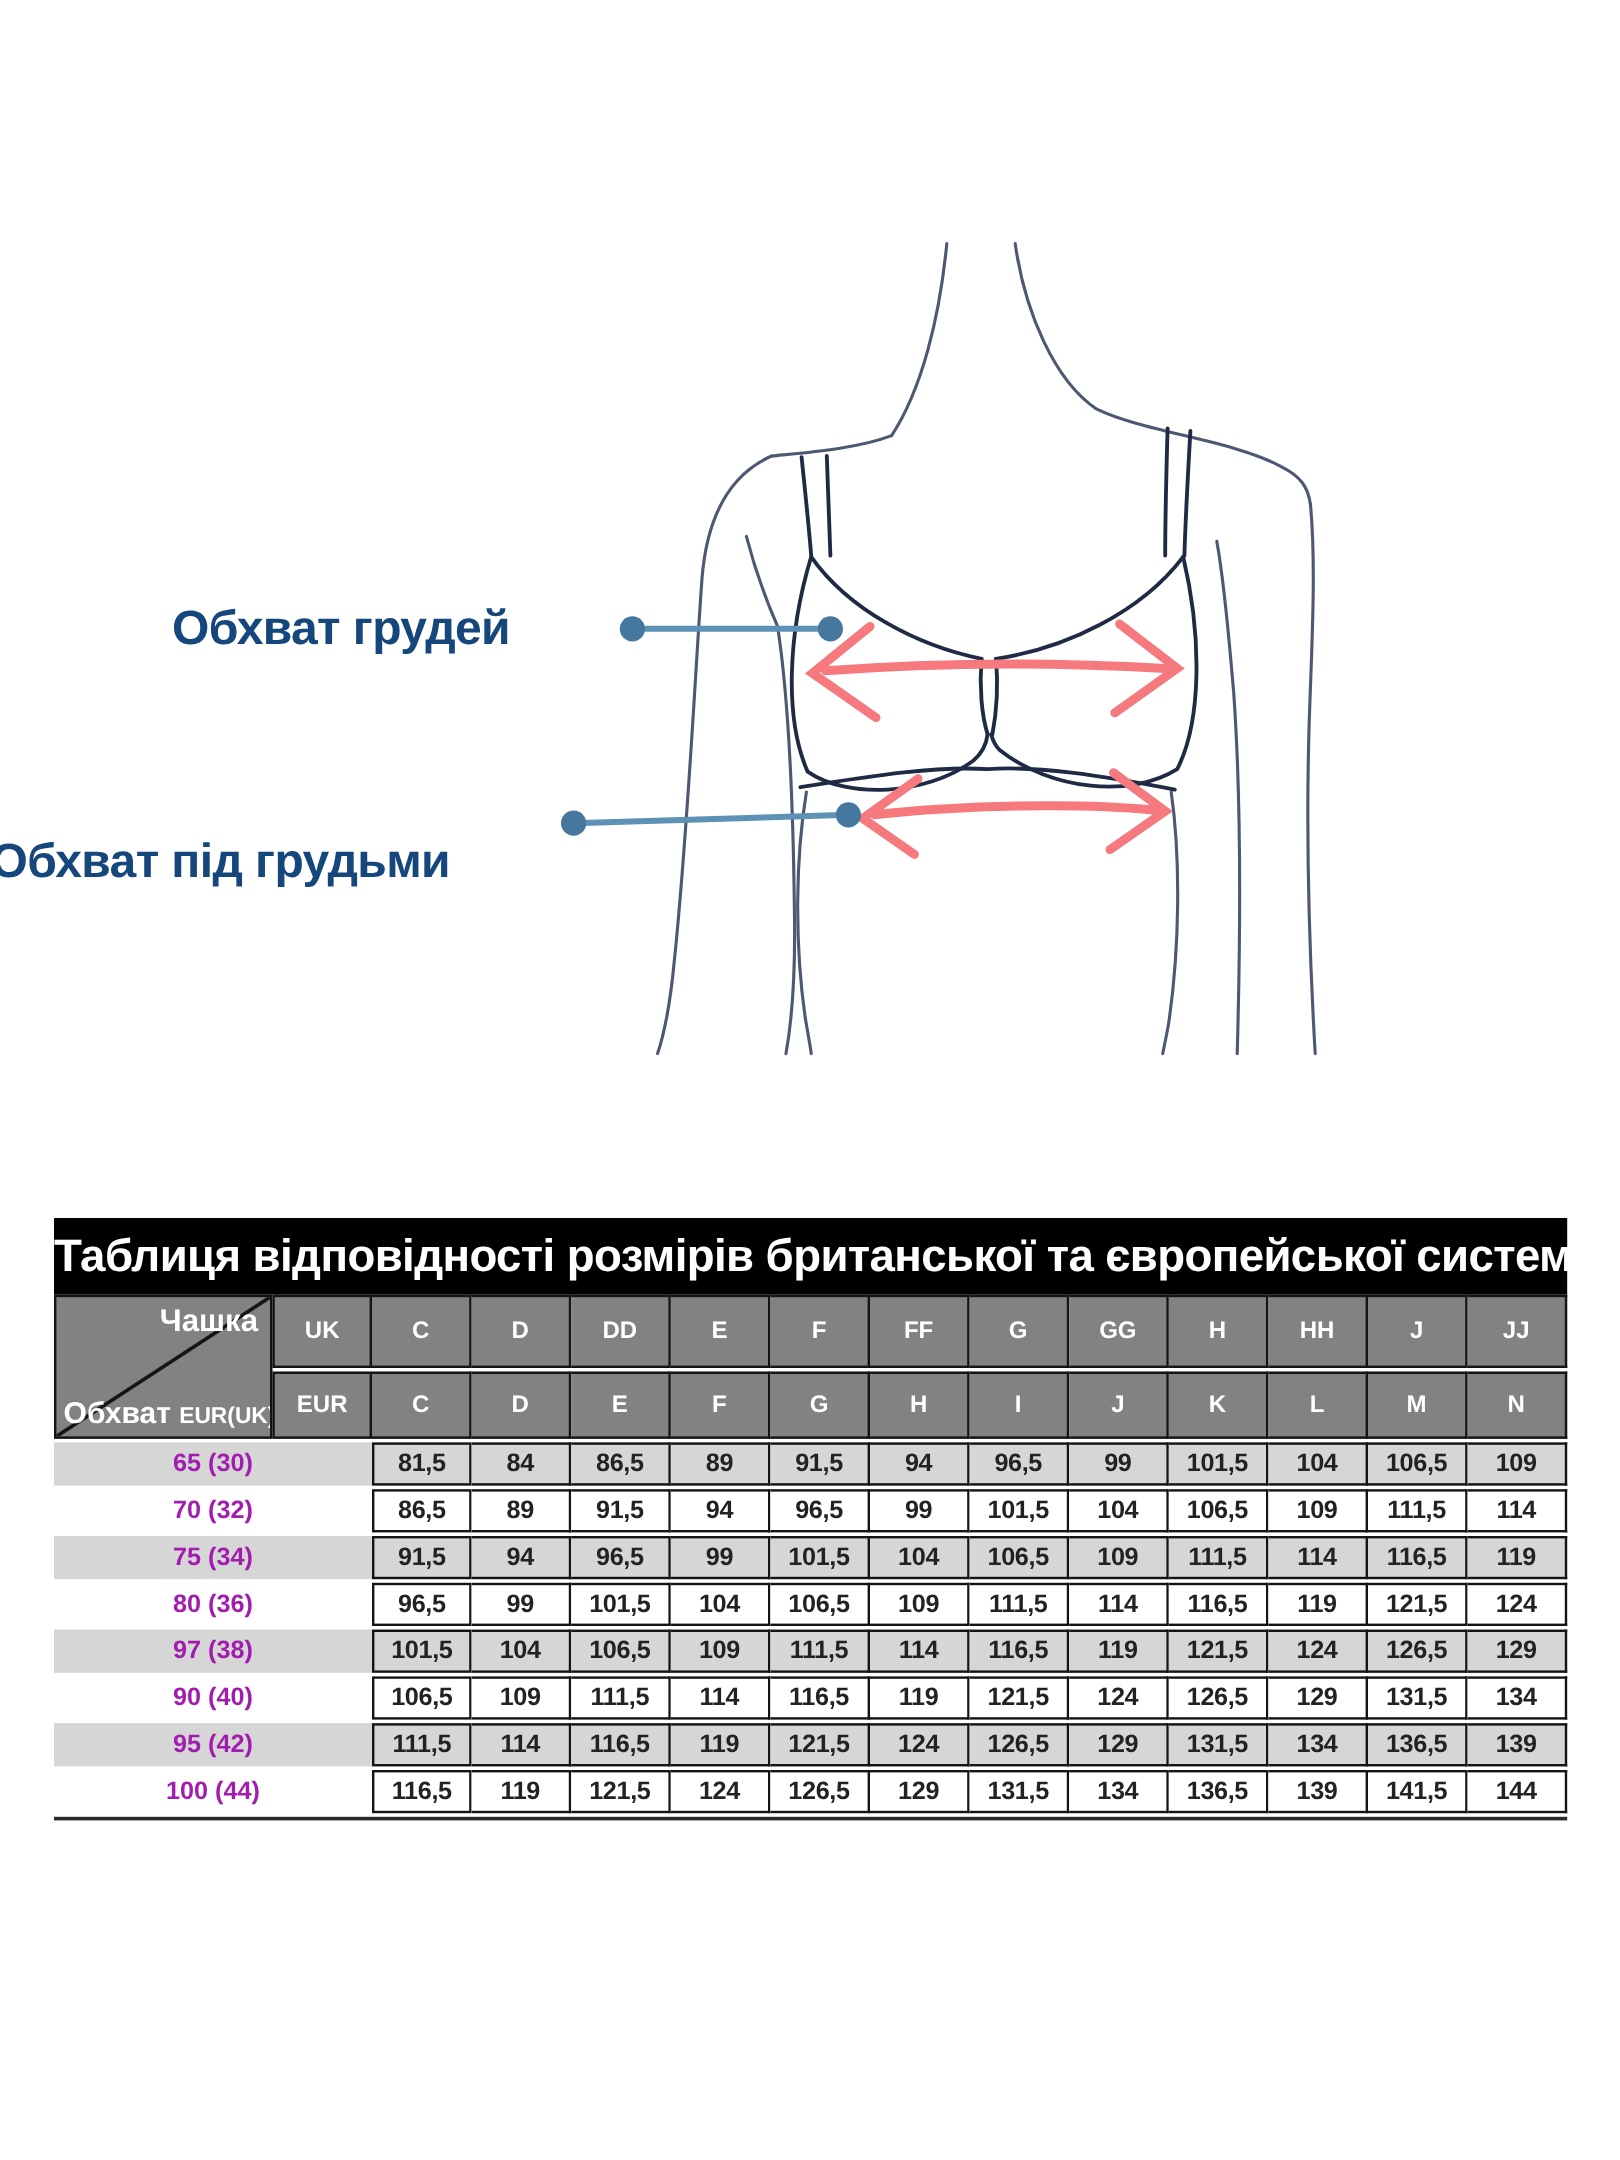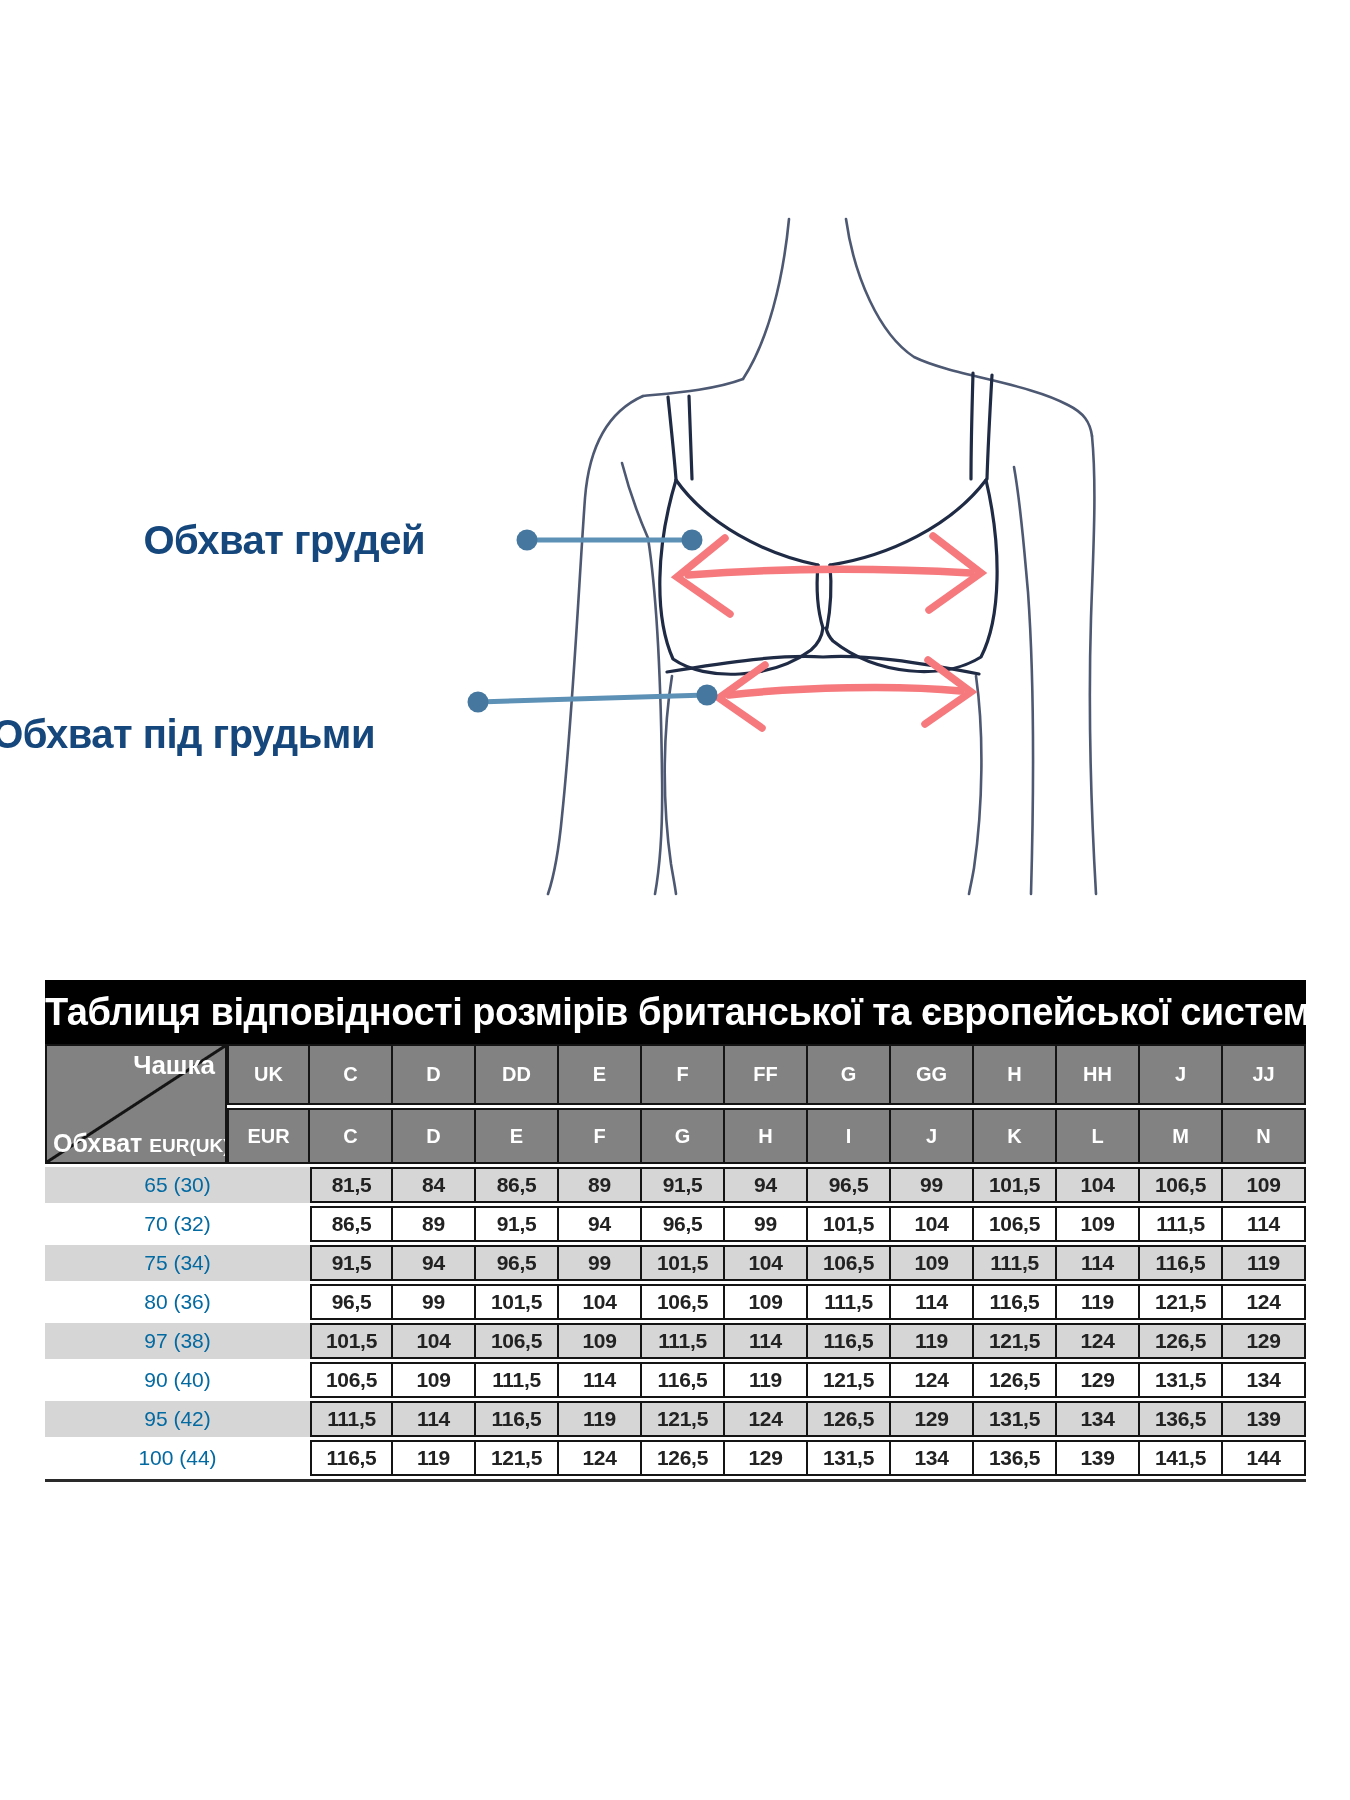--- a/index.html
+++ b/index.html
@@ -13,37 +13,37 @@
     --row-alt-bg:#d6d6d6;
     --title-bg:#000000;
     --border:#141414;
   }
   *{margin:0;padding:0;box-sizing:border-box;}
   html,body{background:#ffffff;}
   body{font-family:"Liberation Sans", sans-serif;}
   .page{position:relative;width:1350px;height:1800px;background:#fff;overflow:hidden;}
 
   
-  .illustration{position:absolute;left:0;top:16px;width:1270px;height:1000px;text-align:right;}
+  .illustration{position:absolute;left:0;top:0;width:1270px;height:1000px;text-align:right;}
   .illustration svg{position:absolute;left:0;top:0;}
   .body-line{fill:none;stroke:var(--figure-line);stroke-width:2.6;stroke-linecap:round;}
   .bra-line{fill:none;stroke:var(--bra-line);stroke-width:3.2;stroke-linecap:round;}
   .arrow-line{fill:none;stroke:var(--measure-arrow);stroke-width:7.5;stroke-linecap:round;}
   .leader-line{fill:none;stroke:var(--leader-line);stroke-width:5;}
   .leader-dot{fill:var(--leader-dot);}
   .callout{
     position:absolute;
     font-size:40px;font-weight:700;letter-spacing:-0.5px;
     color:var(--label-text);white-space:nowrap;line-height:48px;
   }
   .callout.bust{top:500px;right:845px;}
   .callout.underbust{top:662px;right:895px;margin-top:32px;}
 
   
-  .sizetable{position:absolute;left:45px;top:980px;width:1261px;}
+  .sizetable{position:absolute;left:45px;top:1015px;width:1261px;}
   .tbl-title{
     background:var(--title-bg);color:#fff;height:64px;line-height:64px;
     text-align:center;font-size:38px;font-weight:700;letter-spacing:-0.5px;white-space:nowrap;
   }
   table.szt{
     table-layout:fixed;width:1261px;border-collapse:separate;border-spacing:0 3px;
     margin-top:-3px;border-bottom:3px solid #2a2a2a;
   }
   table.szt th,table.szt td{overflow:hidden;}
   th.c,td.c{
@@ -61,21 +61,21 @@
       rgba(0,0,0,0) calc(50% - 2px), var(--border) calc(50% - 1px),
       var(--border) calc(50% + 1px), rgba(0,0,0,0) calc(50% + 2px));
     border:2px solid var(--border);
     text-align:right;
   }
   .diag-cup{position:absolute;top:4px;right:10px;color:#fff;font-size:26px;font-weight:700;}
   .diag-girth{position:absolute;bottom:4px;left:6px;color:#fff;font-size:25px;font-weight:700;white-space:nowrap;}
   .diag-girth .small{font-size:19px;}
   tbody td{height:36px;vertical-align:middle;text-align:center;}
   tbody td.rowlabel{
-    font-size:21px;font-weight:400;color:#0369a1;background:#fff;
+    font-size:21px;font-weight:700;color:#a21caf;background:#fff;
   }
   tbody td.val{
     font-size:21px;font-weight:700;color:#222;background:#fff;letter-spacing:-0.3px;
     border:2px solid var(--border);border-left:none;
   }
   tbody td.val.first{border-left:2px solid var(--border);margin-top:13px;}
   tbody tr.alt td{background:var(--row-alt-bg);}
 </style>
 </head>
 <body>

